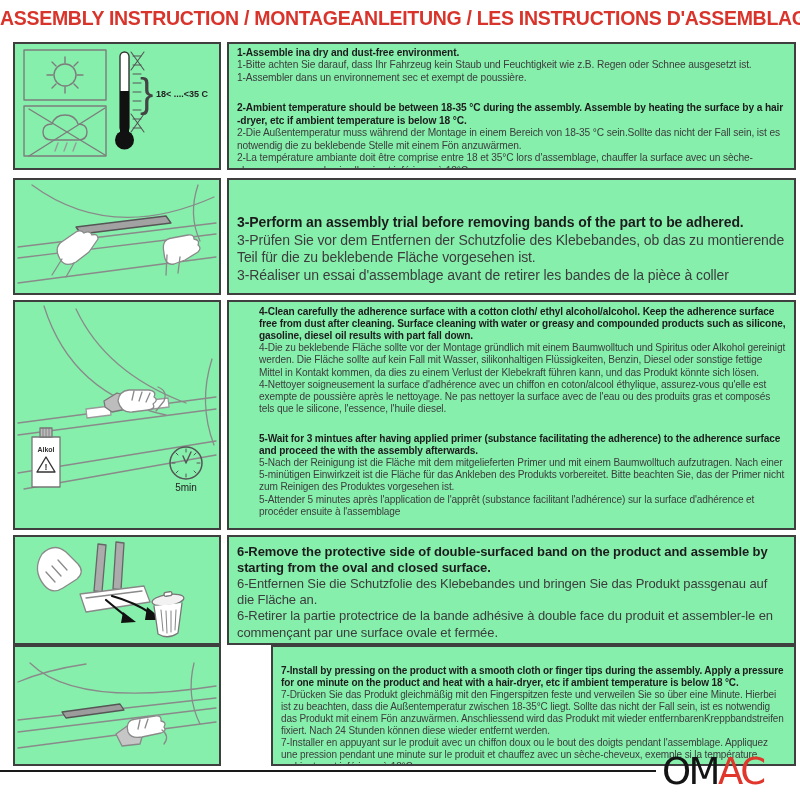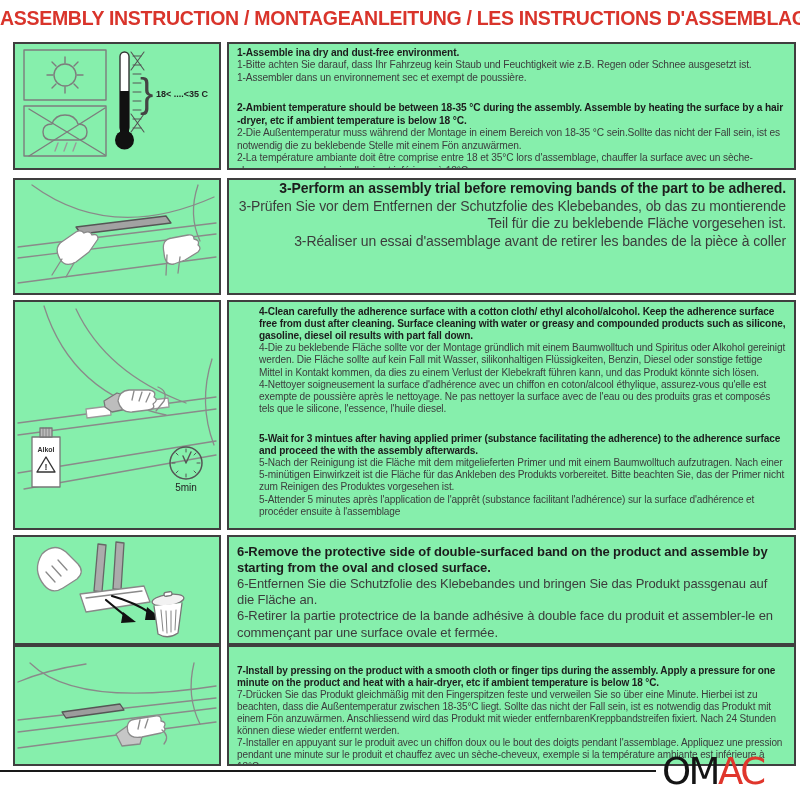--- a/index.html
+++ b/index.html
@@ -17,24 +17,24 @@
   .row{display:flex;column-gap:6px;}
   .m1{margin-bottom:8px}.m2{margin-bottom:5px}.m3{margin-bottom:5px}.m4{margin-bottom:0}
   .cell{border:2px solid #3f3f3f;background:#86efac;box-sizing:border-box;}
   .illus{width:208px;flex:0 0 208px;display:flex;align-items:center;justify-content:center;overflow:hidden;}
   .text{flex:1;padding:3px 8px;color:#3c3c3c;overflow:hidden;}
   .h128{height:128px}.h117{height:117px}.h230{height:230px}.h110{height:110px}.h121{height:121px}
   p{margin:0;}
   .b{font-weight:bold;color:#1c1c1c;}
   .gap{margin-top:18px;}
   .t1{font-size:10.2px;line-height:1.22;letter-spacing:-0.12px;}
-  .t2{font-size:14px;line-height:1.25;padding-top:0;letter-spacing:-0.1px;text-align:right;}
+  .t2{font-size:14px;line-height:1.25;padding-top:34px;letter-spacing:-0.1px;}
   .t3{font-size:10.1px;line-height:1.2;letter-spacing:-0.12px;padding-top:4px;padding-left:30px;}
   .t4{font-size:13px;line-height:1.24;padding-top:7px;letter-spacing:-0.1px;}
-  .t5{font-size:10px;line-height:1.2;letter-spacing:-0.12px;padding-top:18px;}
+  .t5{font-size:10px;line-height:1.2;letter-spacing:-0.12px;padding-top:18px;margin-left:44px;}
   .footline{position:absolute;left:0;top:770px;width:656px;height:2px;background:#191919;}
   .logo{
     position:absolute;left:662px;top:750px;width:132px;height:44px;
     font-family:"DejaVu Sans",sans-serif;font-weight:normal;font-size:37px;
     letter-spacing:-2.5px;line-height:44px;white-space:nowrap;
   }
   .logo .blk{color:#141414;}
   .logo .red{color:#e0362c;}
   svg text{font-family:"Liberation Sans",sans-serif;}
 </style>

